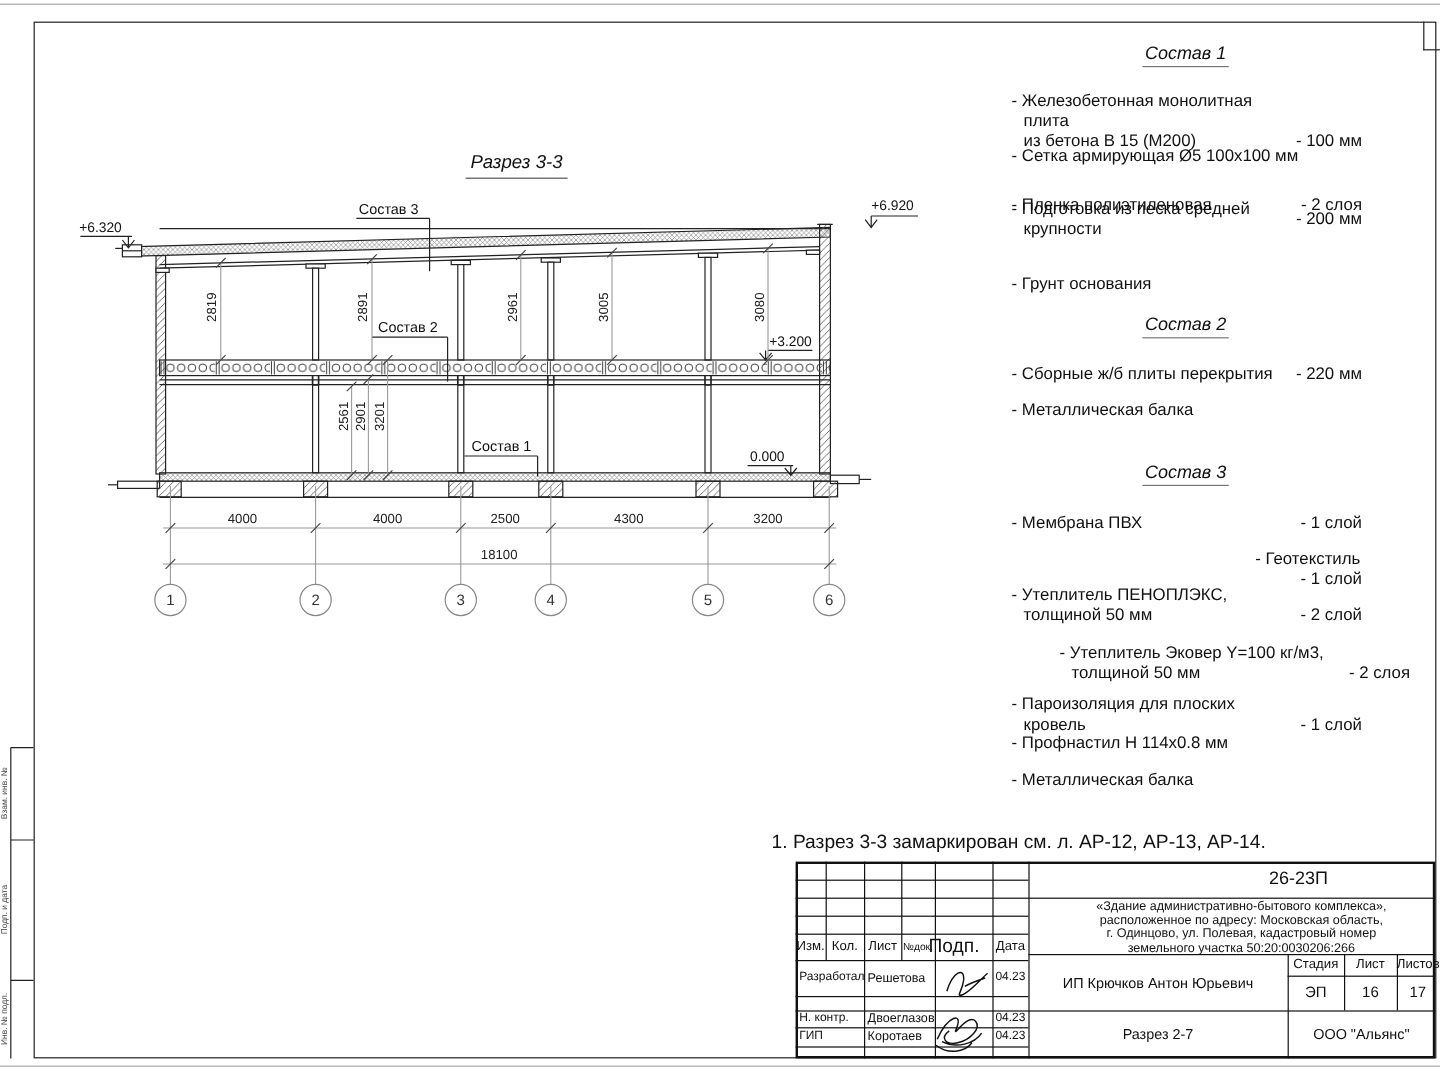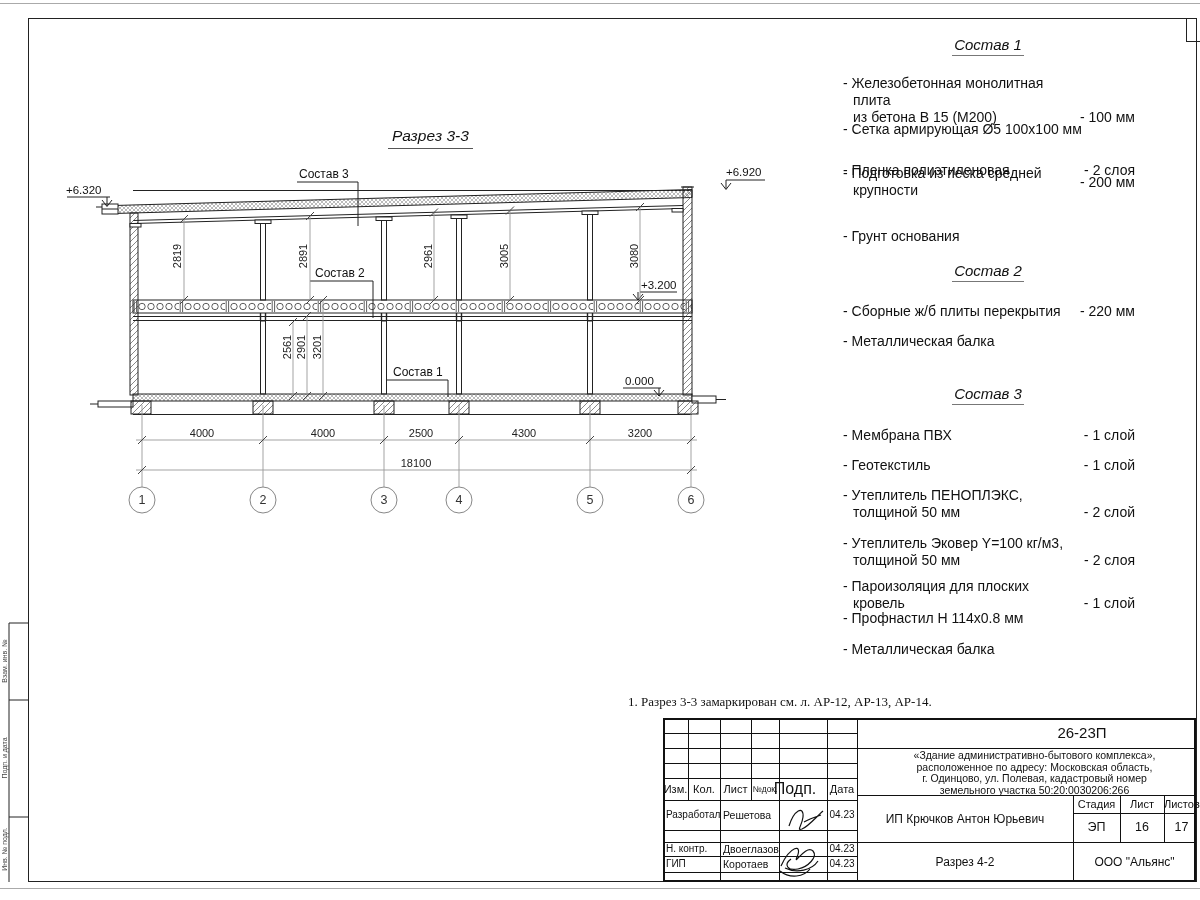--- a/index.html
+++ b/index.html
@@ -18,21 +18,21 @@
   .lead{font-size:12px;color:#111;}
   .elev{font-size:11.5px;color:#111;}
   .axis-num{position:absolute;width:26px;height:26px;line-height:26px;text-align:center;font-size:12.5px;color:#333;}
   .sec-title{position:absolute;left:388px;top:127px;font-size:15.5px;font-style:italic;color:#111;border-bottom:1.2px solid #555;padding:0 4px 3px 4px;}
   
   .comp-h{position:absolute;left:843px;width:290px;text-align:center;font-size:15px;font-style:italic;color:#111;}
   .comp-h span{border-bottom:1.1px solid #777;padding:0 2px 2px 2px;}
   .comp-item{position:absolute;left:843px;width:292px;display:flex;justify-content:space-between;align-items:flex-end;font-size:14px;line-height:17px;color:#111;}
   .ci-name{white-space:pre-line;padding-left:10px;text-indent:-10px;}
   .ci-val{white-space:nowrap;padding-left:4px;}
-  .note{position:absolute;left:628px;top:694px;font-size:13px;color:#111;font-family:Liberation Serif, serif;}
+  .note{position:absolute;left:643px;top:694px;font-size:16px;color:#111;}
   
   .tb{position:absolute;left:663px;top:718px;width:533px;height:164px;border:2px solid #111;box-sizing:border-box;}
   .vl{position:absolute;width:0;border-left:1px solid #111;}
   .hl{position:absolute;height:0;border-top:1px solid #111;}
   .tbt{position:absolute;color:#111;}
   .cell-c{text-align:center;}
   .flexc{display:flex;align-items:center;justify-content:center;text-align:center;}
   .vtext{position:absolute;transform:translate(-50%,-50%) rotate(-90deg);font-size:7px;color:#444;white-space:nowrap;}
 </style>
 </head>
@@ -237,30 +237,30 @@
   <div class="comp-item" style="top:333px;">
       <span class="ci-name">- Металлическая балка</span>
       <span class="ci-val"></span>
     </div>
 
   <div class="comp-h" style="top:385px;"><span>Состав 3</span></div>
   <div class="comp-item" style="top:427px;">
       <span class="ci-name">- Мембрана ПВХ</span>
       <span class="ci-val">- 1 слой</span>
     </div>
-  <div class="comp-item" style="top:457px;">
+  <div class="comp-item" style="top:457px;flex-direction:column;">
       <span class="ci-name">- Геотекстиль</span>
       <span class="ci-val">- 1 слой</span>
     </div>
   <div class="comp-item" style="top:487px;">
       <span class="ci-name">- Утеплитель ПЕНОПЛЭКС,
 толщиной 50 мм</span>
       <span class="ci-val">- 2 слой</span>
     </div>
-  <div class="comp-item" style="top:535px;">
+  <div class="comp-item" style="top:535px;margin-left:40px;">
       <span class="ci-name">- Утеплитель Эковер Y=100 кг/м3,
 толщиной 50 мм</span>
       <span class="ci-val">- 2 слоя</span>
     </div>
   <div class="comp-item" style="top:578px;">
       <span class="ci-name">- Пароизоляция для плоских кровель</span>
       <span class="ci-val">- 1 слой</span>
     </div>
   <div class="comp-item" style="top:610px;">
       <span class="ci-name">- Профнастил Н 114х0.8 мм</span>
@@ -314,21 +314,21 @@
   <div class="tbt" style="left:666px;top:856px;width:54px;height:16px;line-height:16px;font-size:10px;">ГИП</div>
   <div class="tbt" style="left:723px;top:856px;width:55px;height:16px;line-height:16px;font-size:10.5px;">Коротаев</div>
   <div class="tbt cell-c" style="left:827px;top:856px;width:30px;height:16px;line-height:16px;font-size:10px;">04.23</div>
 
   <div class="tbt cell-c" style="left:857px;top:718px;width:410px;height:30px;line-height:30px;font-size:15px;padding-left:20px;">26-23П</div>
   <div class="tbt cell-c" style="left:867px;top:750px;width:335px;font-size:10.5px;line-height:11.5px;white-space:pre-line;">«Здание административно-бытового комплекса»,
 расположенное по адресу: Московская область,
 г. Одинцово, ул. Полевая, кадастровый номер
 земельного участка 50:20:0030206:266</div>
   <div class="tbt flexc" style="left:857px;top:795px;width:216px;height:47px;font-size:12px;">ИП Крючков Антон Юрьевич</div>
-  <div class="tbt flexc" style="left:857px;top:842px;width:216px;height:40px;font-size:12px;">Разрез 4-2</div>
+  <div class="tbt flexc" style="left:857px;top:842px;width:216px;height:40px;font-size:12px;">Разрез 2-7</div>
   <div class="tbt cell-c" style="left:1073px;top:795px;width:47px;height:18px;line-height:18px;font-size:11px;">Стадия</div>
   <div class="tbt cell-c" style="left:1120px;top:795px;width:44px;height:18px;line-height:18px;font-size:11px;">Лист</div>
   <div class="tbt cell-c" style="left:1164px;top:795px;width:32px;height:18px;line-height:18px;font-size:11px;">Листов</div>
   <div class="tbt cell-c" style="left:1073px;top:813px;width:47px;height:29px;line-height:29px;font-size:12.5px;">ЭП</div>
   <div class="tbt cell-c" style="left:1120px;top:813px;width:44px;height:29px;line-height:29px;font-size:12.5px;">16</div>
   <div class="tbt cell-c" style="left:1164px;top:813px;width:35px;height:29px;line-height:29px;font-size:12.5px;">17</div>
   <div class="tbt flexc" style="left:1073px;top:842px;width:123px;height:40px;font-size:12px;">ООО "Альянс"</div>
 
   <div class="vtext" style="left:4px;top:661px;">Взам. инв. №</div>
   <div class="vtext" style="left:4px;top:758px;">Подп. и дата</div>

